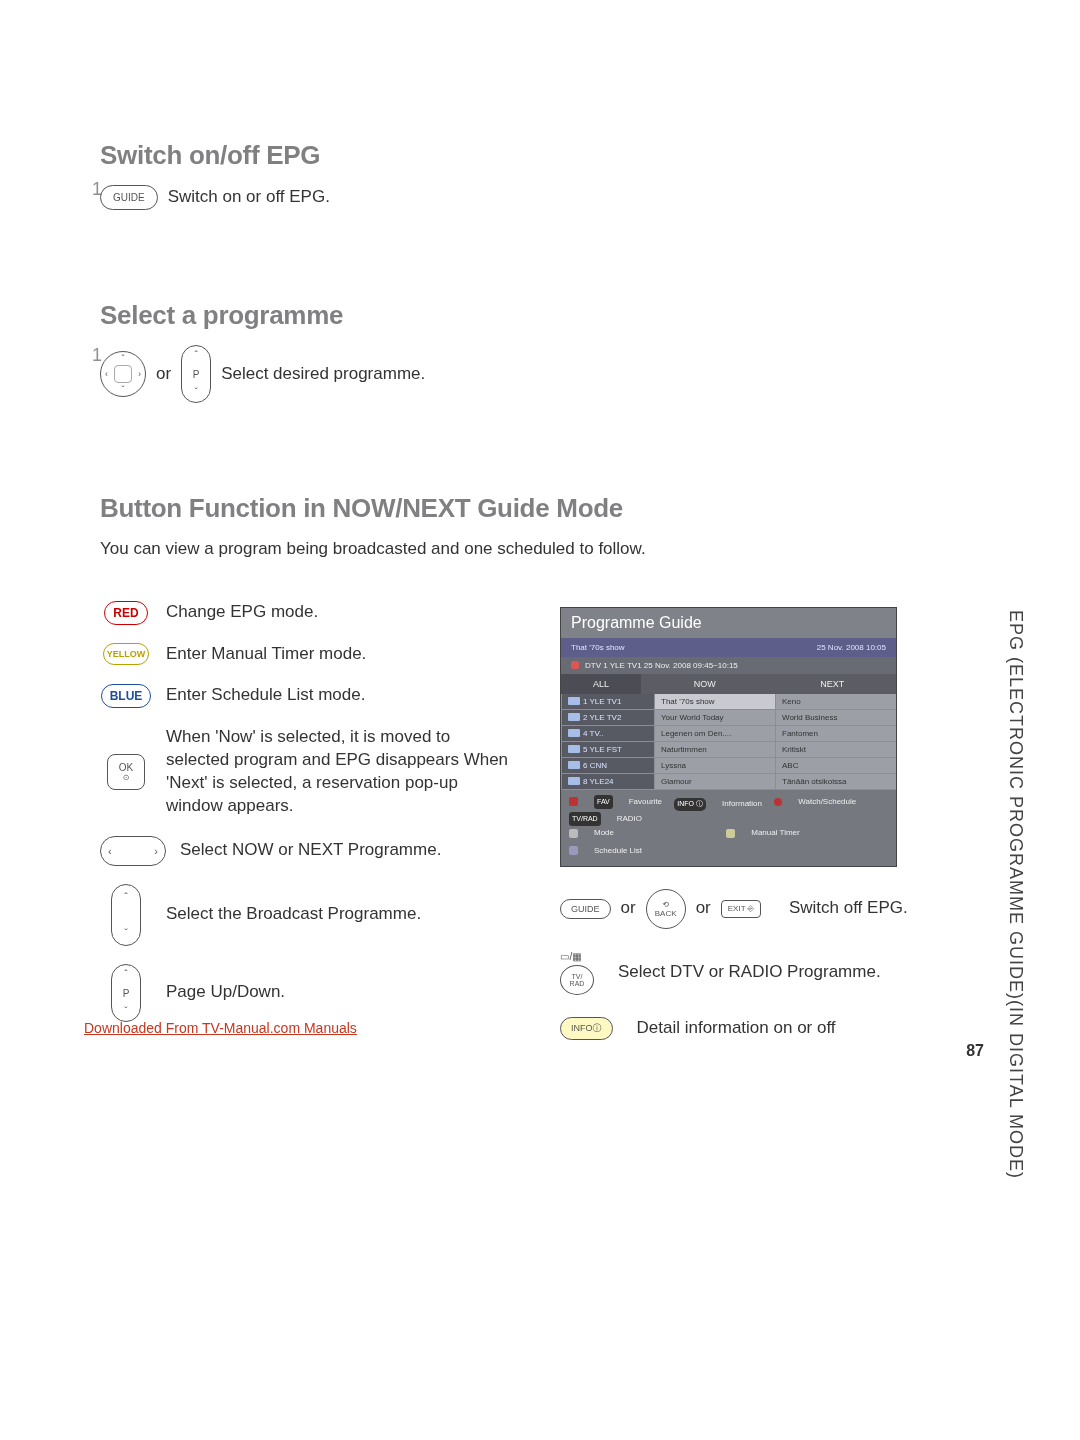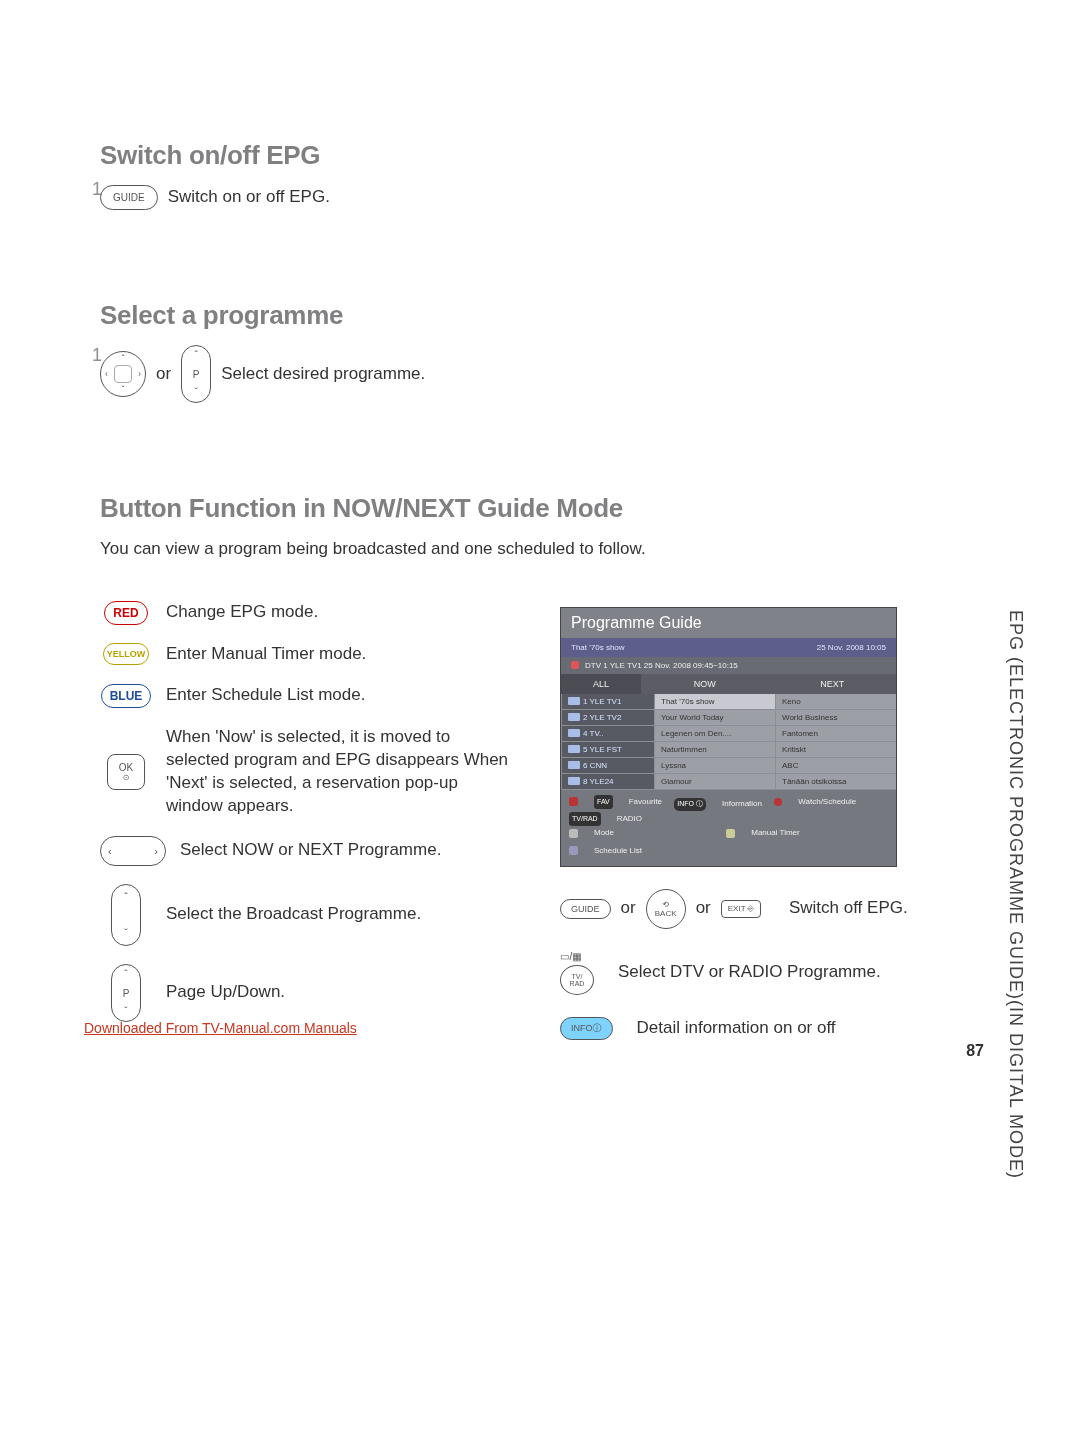--- a/index.html
+++ b/index.html
@@ -275,21 +275,21 @@
       <div class="rrow">
         <div class="tvrad-icons">
           <span class="tvicon">▭/▦</span>
           <span class="btn small" style="border-radius:50%;width:30px;height:30px;font-size:7px;text-align:center;white-space:pre">TV/
 RAD</span>
         </div>
         <span class="desc" style="margin-left:14px">Select DTV or RADIO Programme.</span>
       </div>
 
       <div class="rrow">
-        <span class="btn small" style="background:#7dd3fc">INFOⓘ</span>
+        <span class="btn small" style="background:#fef9c3">INFOⓘ</span>
         <span class="desc" style="margin-left:14px">Detail information on or off</span>
       </div>
 
     </div>
   </div>
 
   <div class="sidelabel">EPG (ELECTRONIC PROGRAMME GUIDE)(IN DIGITAL MODE)</div>
   <div class="pagenum">87</div>
   <a class="footer">Downloaded From TV-Manual.com Manuals</a>
 </div>

